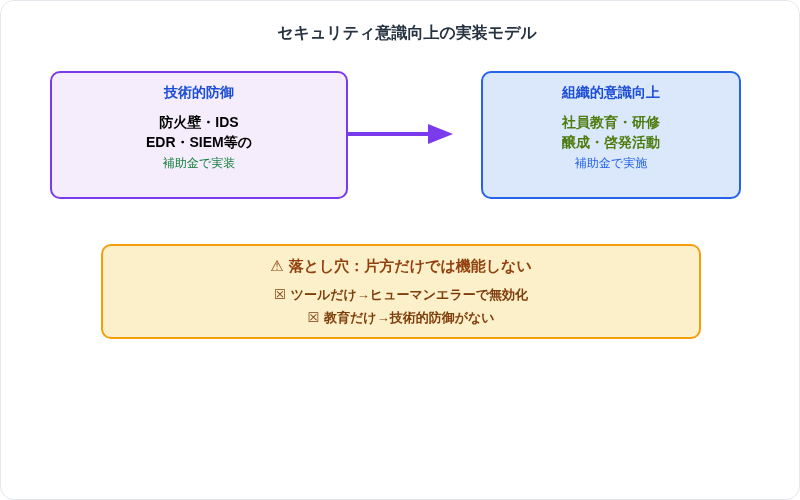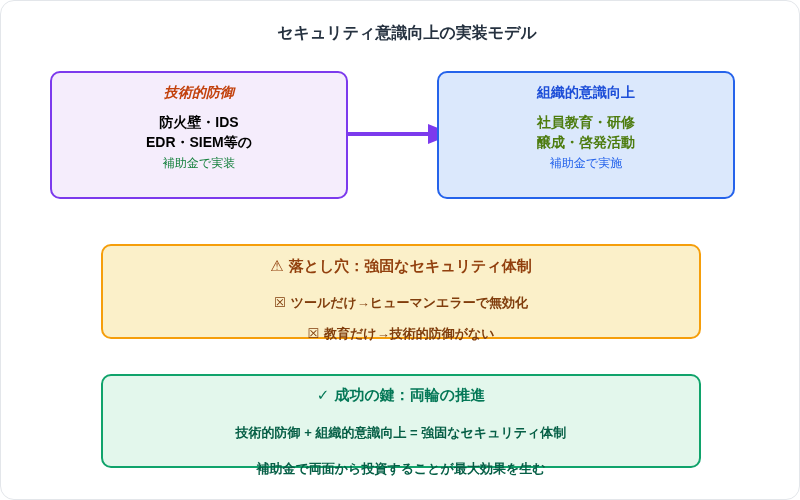--- a/index.html
+++ b/index.html
@@ -38,31 +38,31 @@
     align-items: center;
     text-align: center;
     padding-top: 11px;
   }
   .node-box.purple {
     left: 49px; top: 70px; width: 298px; height: 128px;
     background: #f5edfc;
     border: 2px solid #7c3aed;
   }
   .node-box.blue {
-    left: 436px; top: 70px; width: 298px; height: 128px;
+    left: 480px; top: 70px; width: 260px; height: 128px;
     background: #dbe8fc;
     border: 2px solid #2563eb;
   }
   .node-title {
     font-size: 14px;
     font-weight: bold;
     line-height: 17px;
     margin-bottom: 11px;
   }
-  .purple .node-title { color: #c2410c; font-style: italic; }
+  .purple .node-title { color: #1d4ed8; }
   .blue .node-title { color: #1d4ed8; }
   .node-line {
     font-size: 14px;
     font-weight: bold;
     line-height: 20px;
   }
   .purple .node-line { color: #000000; }
   .blue .node-line { color: #4d7c0f; }
   .node-footer {
     font-size: 12px;
@@ -102,21 +102,20 @@
     font-size: 15px;
     font-weight: bold;
     line-height: 19px;
   }
   .yellow .wide-title { color: #92400e; margin-bottom: 11px; }
   .green .wide-title { color: #047857; margin-bottom: 12px; }
   .wide-line {
     font-size: 13px;
     font-weight: bold;
     line-height: 18px;
-    margin-top: 8px;
   }
   .yellow .wide-line { color: #803d0c; margin-bottom: 5px; }
   .green .wide-line { color: #065f46; margin-bottom: 10px; }
   .inline-icon { margin-right: 5px; }
 </style>
 </head>
 <body>
 
 <div class="canvas">
 
@@ -138,31 +137,24 @@
 
   <div class="node-box blue">
     <div class="node-title">組織的意識向上</div>
     <div class="node-line">社員教育・研修</div>
     <div class="node-line">醸成・啓発活動</div>
     <div class="node-footer">補助金で実施</div>
   </div>
 
   <div class="wide-box yellow">
     <div class="wide-title">
-      <span class="inline-icon">⚠</span><span>落とし穴：強固なセキュリティ体制</span>
+      <span class="inline-icon">⚠</span><span>落とし穴：片方だけでは機能しない</span>
     </div>
     <div class="wide-line">
       <span class="inline-icon">☒</span><span>ツールだけ→ヒューマンエラーで無効化</span>
     </div>
     <div class="wide-line">
       <span class="inline-icon">☒</span><span>教育だけ→技術的防御がない</span>
     </div>
   </div>
 
-  <div class="wide-box green">
-    <div class="wide-title">
-      <span class="inline-icon">✓</span><span>成功の鍵：両輪の推進</span>
-    </div>
-    <div class="wide-line">技術的防御 + 組織的意識向上 = 強固なセキュリティ体制</div>
-    <div class="wide-line">補助金で両面から投資することが最大効果を生む</div>
-  </div>
 
 </div>
 
 </body></html>

